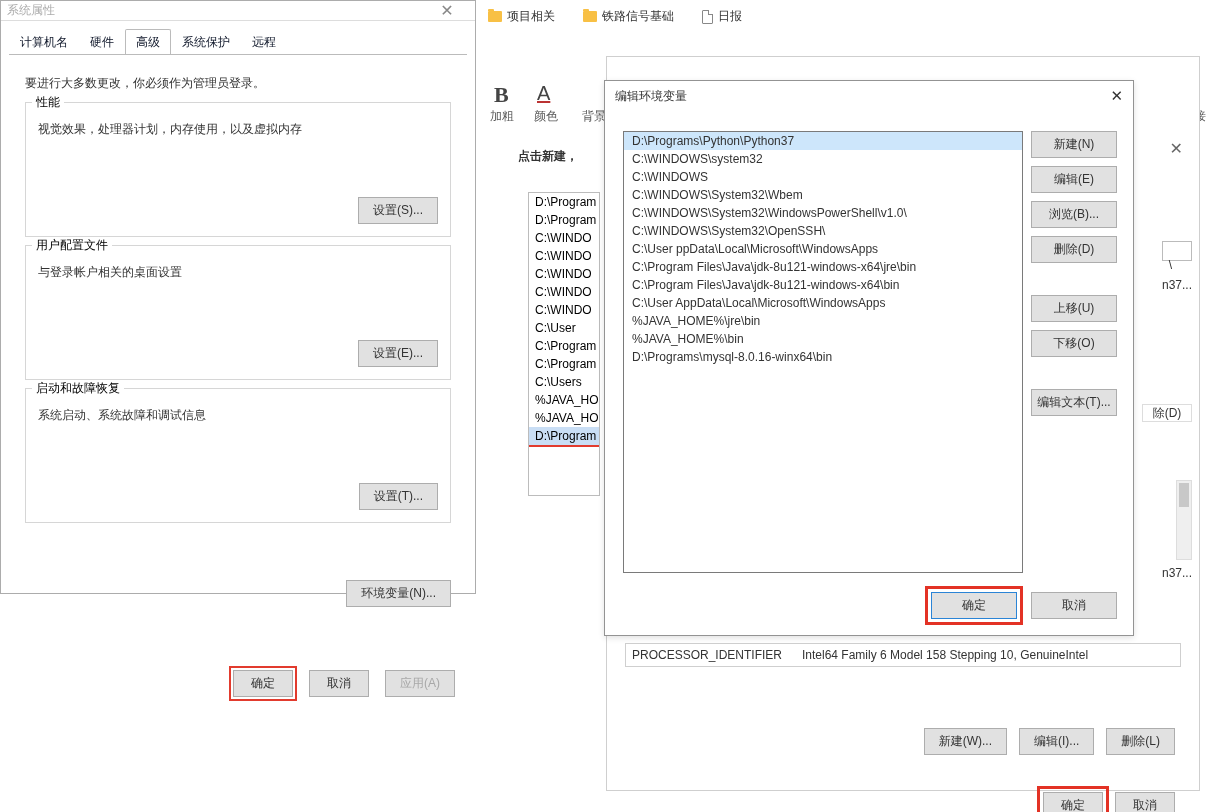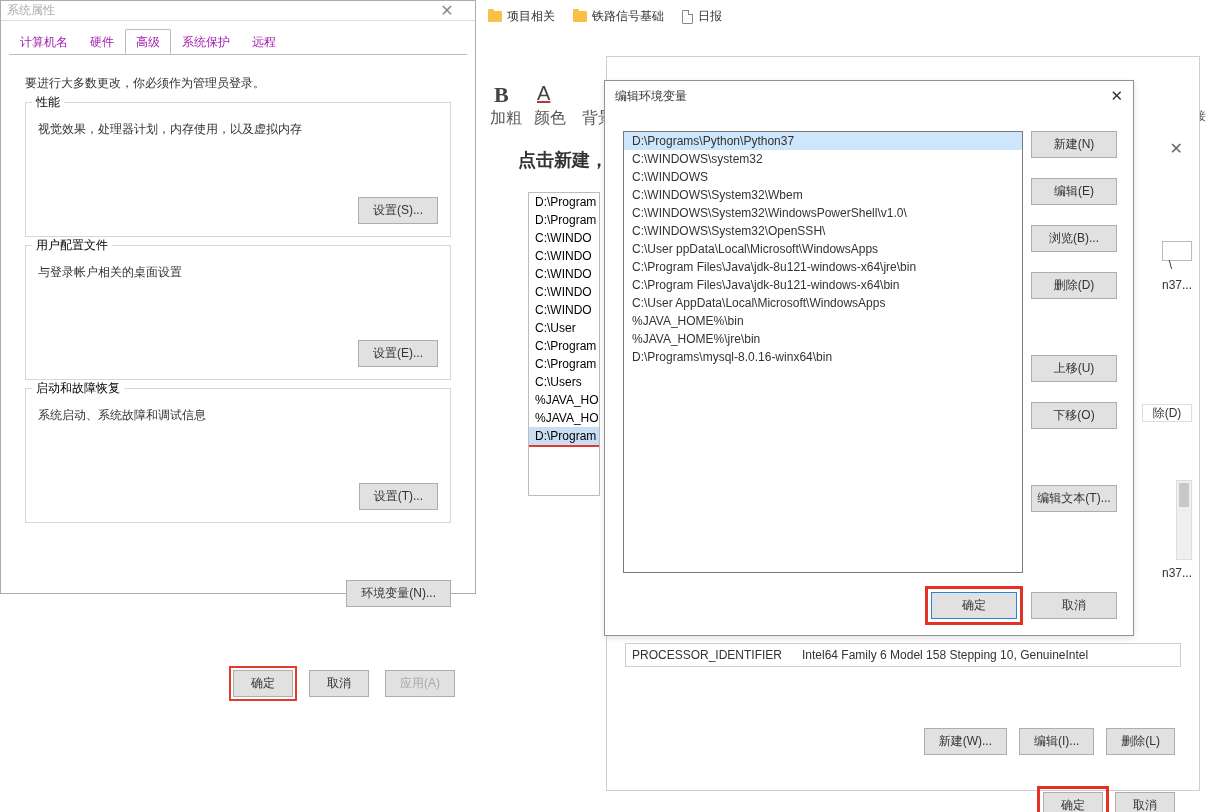--- a/index.html
+++ b/index.html
@@ -1,35 +1,35 @@
 <!DOCTYPE html>
 <html><head>
 <meta charset="utf-8">
 <style>
   * { box-sizing: border-box; font-family: "Microsoft YaHei", "Segoe UI", sans-serif; font-size: 12px; }
   body { margin: 0; padding: 0; width: 1212px; height: 812px; background: #fff; position: relative; overflow: hidden; }
 
   
-  .topbar { position:absolute; top:8px; left:488px; display:flex; align-items:flex-end; gap:18px; }
+  .topbar { position:absolute; top:8px; left:488px; display:flex; align-items:flex-end; gap:28px; }
   .tb-item { display:flex; align-items:center; gap:5px; color:#333; }
   .folder-icon { width:14px; height:11px; background:#f8c045; border-radius:1px; position:relative; display:inline-block;}
   .folder-icon::before{content:"";position:absolute;top:-2px;left:0;width:6px;height:2px;background:#f8c045;border-radius:1px 1px 0 0;}
   .file-icon{width:11px;height:14px;border:1px solid #888;border-radius:1px;position:relative;display:inline-block;background:#fff;}
   .file-icon::before{content:"";position:absolute;top:-1px;right:-1px;width:4px;height:4px;background:#fff;border-left:1px solid #888;border-bottom:1px solid #888;}
   .bold-b{position:absolute;top:82px;left:494px;font-family:"Times New Roman",serif;font-weight:bold;font-size:22px;color:#444;}
   .color-a{position:absolute;top:82px;left:537px;font-size:20px;text-decoration:underline;text-decoration-color:#b33;color:#444;}
-  .label-bg{position:absolute;top:108px;font-size:16px;color:#585858;}
+  .label-bg{position:absolute;top:108px;font-size:12px;color:#585858;}
   
   
   .dlg1 { position:absolute; top:0; left:0; width:476px; height:594px; border:1px solid #acacac; background:#fff;}
   .dlg1 .tbar{height:20px;border-bottom:1px solid #ddd;display:flex;align-items:center;padding:0 6px;color:#acacac;}
   .dlg1 .tbar .ttext{flex:1; font-size:12px;}
   .dlg1 .close{width:44px;text-align:center;color:#888;font-size:16px;}
   .tabs{display:flex;margin:8px 0 0 8px;}
-  .tab{padding:4px 10px;border:1px solid transparent;border-bottom:none;color:#a21caf;cursor:default;}
+  .tab{padding:4px 10px;border:1px solid transparent;border-bottom:none;color:#0f172a;cursor:default;}
   .tab.active{border-color:#bbb;background:#fff;border-radius:2px 2px 0 0;}
   .tabstrip-line{border-top:1px solid #bbb;margin:0 8px -1px 8px;position:relative;top:-1px;}
   .note{margin:20px 24px 10px 24px;color:#333;}
   .group{border:1px solid #d6d6d6;margin:8px 24px;padding:8px 12px 12px 12px;position:relative;}
   .group .gtitle{position:absolute;top:-9px;left:6px;background:#fff;padding:0 4px;color:#000000;}
   .group .gdesc{margin:10px 0 14px 0;color:#333;}
   .btn{border:1px solid #adadad;background:#e1e1e1;padding:4px 14px;color:#333;display:inline-block;min-width:60px;text-align:center;margin-top:45px;}
   .btn.disabled{color:#a8a8a8;}
   .right-row{text-align:right;}
   .envrow{margin:12px 24px;text-align:right;}
@@ -48,21 +48,21 @@
   .sigma{position:absolute;top:84px;right:52px;font-size:22px;color:#444;}
 
   
   .dlg2{position:absolute;top:80px;left:604px;width:530px;height:556px;background:#fff;border:1px solid #939393;box-shadow:0 2px 6px rgba(0,0,0,0.12);}
   .dlg2 .tbar2{height:30px;display:flex;align-items:center;padding:0 10px;color:#333;}
   .dlg2 .tbar2 .tt{flex:1;}
   .dlg2 .tbar2 .cx{width:30px;text-align:right;font-size:15px;color:#333;}
   .dlg2 .list{position:absolute;top:50px;left:18px;width:400px;height:442px;border:1px solid #7a7a7a;background:#fff;overflow:hidden;}
   .dlg2 .list .row{padding:2px 8px;color:#333;white-space:nowrap;}
   .dlg2 .list .row.sel{background:#cde6fb;}
-  .dlg2 .sidebar{position:absolute;top:50px;right:16px;width:86px;display:flex;flex-direction:column;gap:20px;margin-left:40px;}
+  .dlg2 .sidebar{position:absolute;top:50px;right:16px;width:86px;display:flex;flex-direction:column;gap:8px;margin-left:40px;}
   .dlg2 .sidebar .sp{height:16px;}
   .dlg2 .brow{position:absolute;bottom:16px;right:16px;display:flex;gap:14px;}
   .btn2{border:1px solid #adadad;background:#e1e1e1;padding:4px 0;width:86px;text-align:center;color:#333;}
   .btn2.primary{border:1px solid #2a84d6;background:#e1e1e1;}
   .redbox2{outline:3px solid #e33225;outline-offset:3px;}
 
   
   .truncA{position:absolute;top:241px;right:20px;width:30px;height:20px;border:1px solid #bbb;background:#fff;}
   .truncB{position:absolute;top:278px;right:20px;width:50px;height:20px;color:#333;text-align:right;}
   .truncC{position:absolute;top:404px;right:20px;width:50px;height:18px;border:1px solid #ddd;text-align:center;color:#333;}
@@ -111,21 +111,21 @@
     <span class="btn">新建(W)...</span>
     <span class="btn">编辑(I)...</span>
     <span class="btn">删除(L)</span>
   </div>
   <div class="btnrowB">
     <span class="btn redbox2">确定</span>
     <span class="btn">取消</span>
   </div>
 </div>
 
-<div style="position:absolute;top:148px;left:518px;font-weight:bold;font-size:18px;color:#333;">点击新建，</div>
+<div style="position:absolute;top:148px;left:518px;font-weight:bold;font-size:12px;color:#333;">点击新建，</div>
 <div style="position:absolute;top:192px;left:528px;width:72px;height:304px;border:1px solid #bcbcbc;background:#fff;overflow:hidden;" id="bglist">
     <div style="padding: 2px 6px; white-space: nowrap;">D:\Program</div>
     <div style="padding: 2px 6px; white-space: nowrap;">D:\Program</div>
     <div style="padding: 2px 6px; white-space: nowrap;">C:\WINDO</div>
     <div style="padding: 2px 6px; white-space: nowrap;">C:\WINDO</div>
     <div style="padding: 2px 6px; white-space: nowrap;">C:\WINDO</div>
     <div style="padding: 2px 6px; white-space: nowrap;">C:\WINDO</div>
     <div style="padding: 2px 6px; white-space: nowrap;">C:\WINDO</div>
     <div style="padding: 2px 6px; white-space: nowrap;">C:\User</div>
     <div style="padding: 2px 6px; white-space: nowrap;">C:\Program</div>
@@ -192,22 +192,22 @@
       <div class="row sel">D:\Programs\Python\Python37</div>
       <div class="row">C:\WINDOWS\system32</div>
       <div class="row">C:\WINDOWS</div>
       <div class="row">C:\WINDOWS\System32\Wbem</div>
       <div class="row">C:\WINDOWS\System32\WindowsPowerShell\v1.0\</div>
       <div class="row">C:\WINDOWS\System32\OpenSSH\</div>
       <div class="row">C:\User                       ppData\Local\Microsoft\WindowsApps</div>
       <div class="row">C:\Program Files\Java\jdk-8u121-windows-x64\jre\bin</div>
       <div class="row">C:\Program Files\Java\jdk-8u121-windows-x64\bin</div>
       <div class="row">C:\User                      AppData\Local\Microsoft\WindowsApps</div>
+      <div class="row">%JAVA_HOME%\jre\bin</div>
       <div class="row">%JAVA_HOME%\bin</div>
-      <div class="row">%JAVA_HOME%\jre\bin</div>
       <div class="row">D:\Programs\mysql-8.0.16-winx64\bin</div>
     </div>
   <div class="sidebar">
     <span class="btn2">新建(N)</span>
     <span class="btn2">编辑(E)</span>
     <span class="btn2">浏览(B)...</span>
     <span class="btn2">删除(D)</span>
     <span class="sp"></span>
     <span class="btn2">上移(U)</span>
     <span class="btn2">下移(O)</span>

